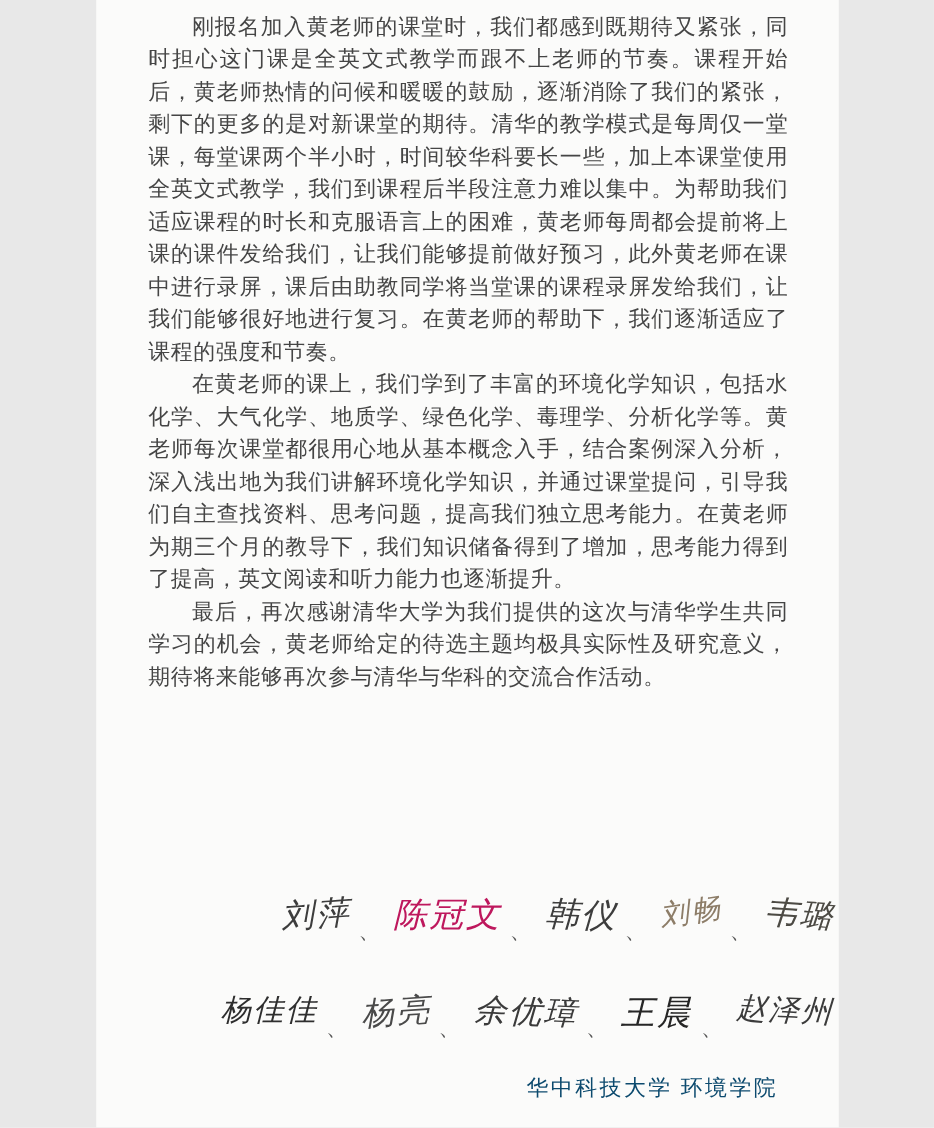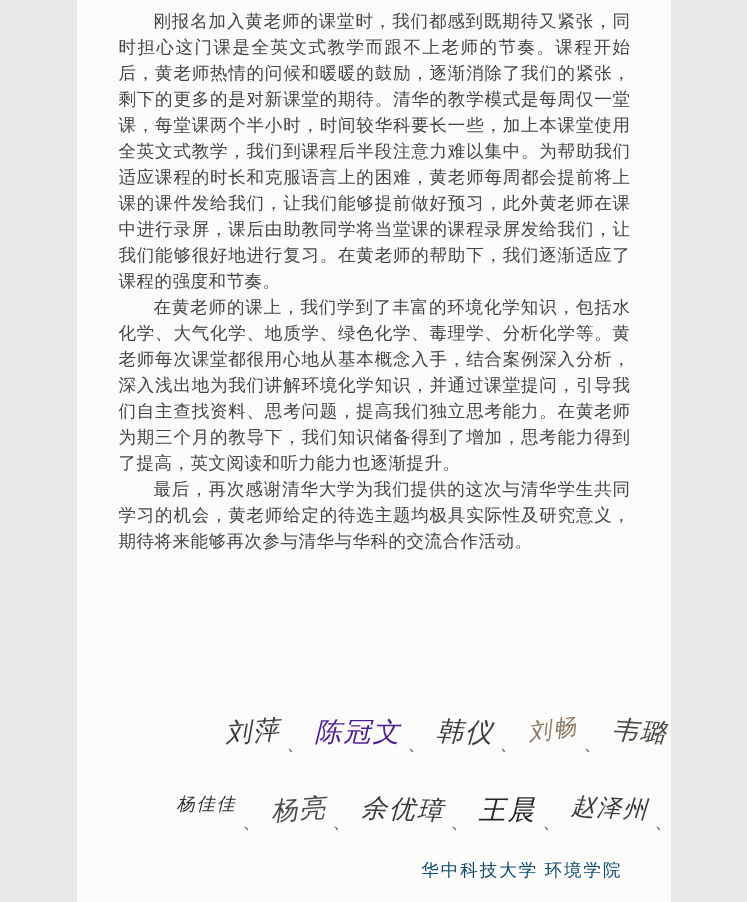--- a/index.html
+++ b/index.html
@@ -78,21 +78,21 @@
     </div>
 
   <div class="signatures">
 
   <div class="sig-row sig-row-1">
         <span class="sig-item">
           <span class="sig" style="color: rgb(61, 61, 61); font-size: 26px; transform: rotate(-4deg);">刘萍</span>
           <span class="sig-sep">、</span>
         </span>
         <span class="sig-item">
-          <span class="sig" style="color: #4c1d95; font-size: 27px; transform: rotate(0deg);">陈冠文</span>
+          <span class="sig" style="color: #be185d; font-size: 27px; transform: rotate(0deg);">陈冠文</span>
           <span class="sig-sep">、</span>
         </span>
         <span class="sig-item">
           <span class="sig" style="color: rgb(61, 61, 61); font-size: 27px; transform: rotate(2deg);">韩仪</span>
           <span class="sig-sep">、</span>
         </span>
         <span class="sig-item">
           <span class="sig" style="color: rgb(141, 125, 104); font-size: 23px; transform: rotate(-8deg);">刘畅</span>
           <span class="sig-sep">、</span>
         </span>
@@ -100,21 +100,21 @@
           <span class="sig" style="color: rgb(76, 74, 68); font-size: 26px; transform: rotate(4deg);">韦璐</span>
           <span class="sig-sep">、</span>
         </span>
         <span class="sig-item">
           <span class="sig" style="color: rgb(61, 61, 61); font-size: 23px; transform: rotate(-2deg);">吴雅倩</span>
           <span class="sig-sep">、</span>
         </span>
       </div>
       <div class="sig-row sig-row-2">
         <span class="sig-item">
-          <span class="sig" style="color: rgb(46, 46, 46); font-size: 18px; transform: rotate(0deg); font-style: italic;">杨佳佳</span>
+          <span class="sig" style="color: rgb(46, 46, 46); font-size: 24px; transform: rotate(0deg); font-style: italic;">杨佳佳</span>
           <span class="sig-sep">、</span>
         </span>
         <span class="sig-item">
           <span class="sig" style="color: rgb(74, 74, 74); font-size: 26px; transform: rotate(-4deg);">杨亮</span>
           <span class="sig-sep">、</span>
         </span>
         <span class="sig-item">
           <span class="sig" style="color: rgb(59, 59, 59); font-size: 26px; transform: rotate(2deg);">余优璋</span>
           <span class="sig-sep">、</span>
         </span>

